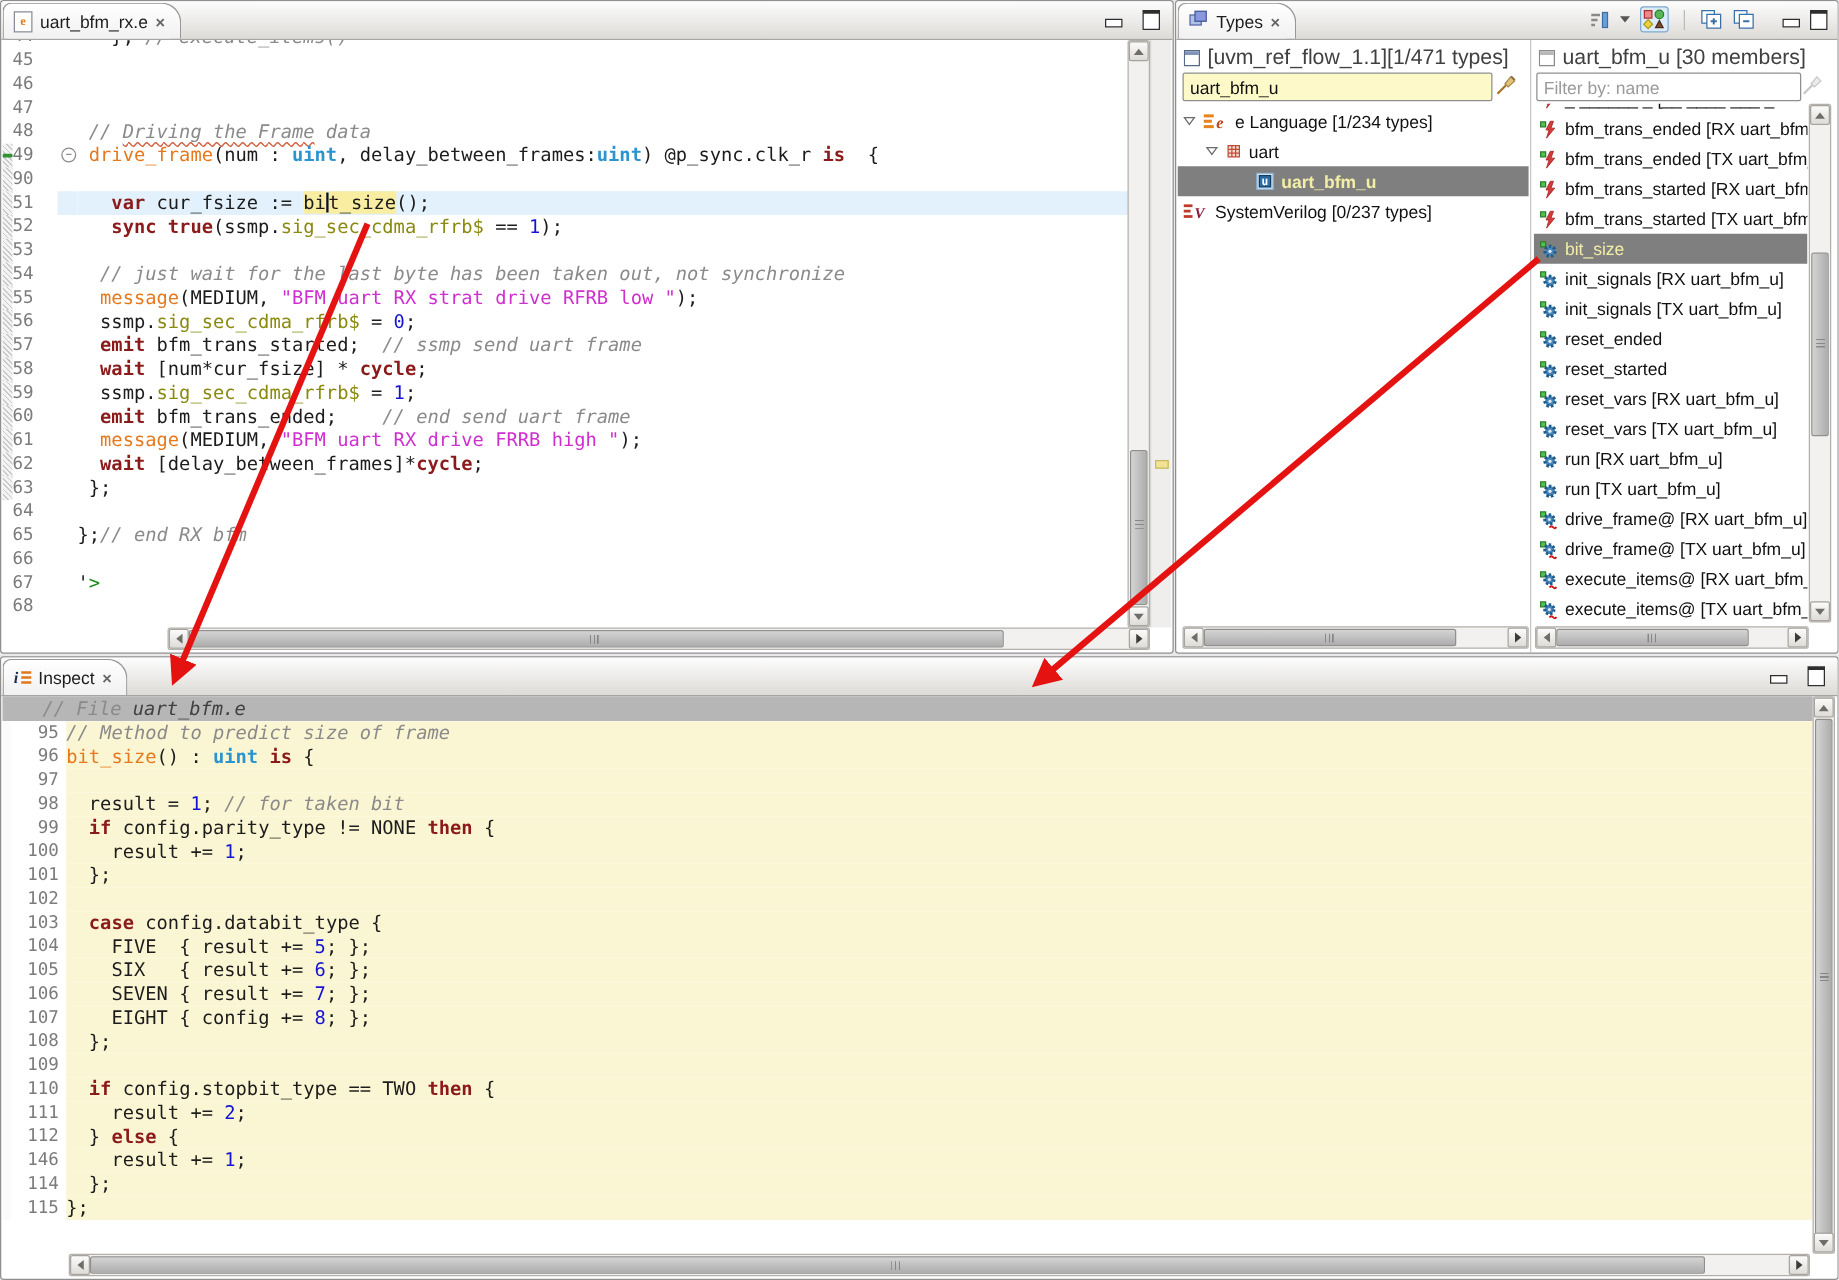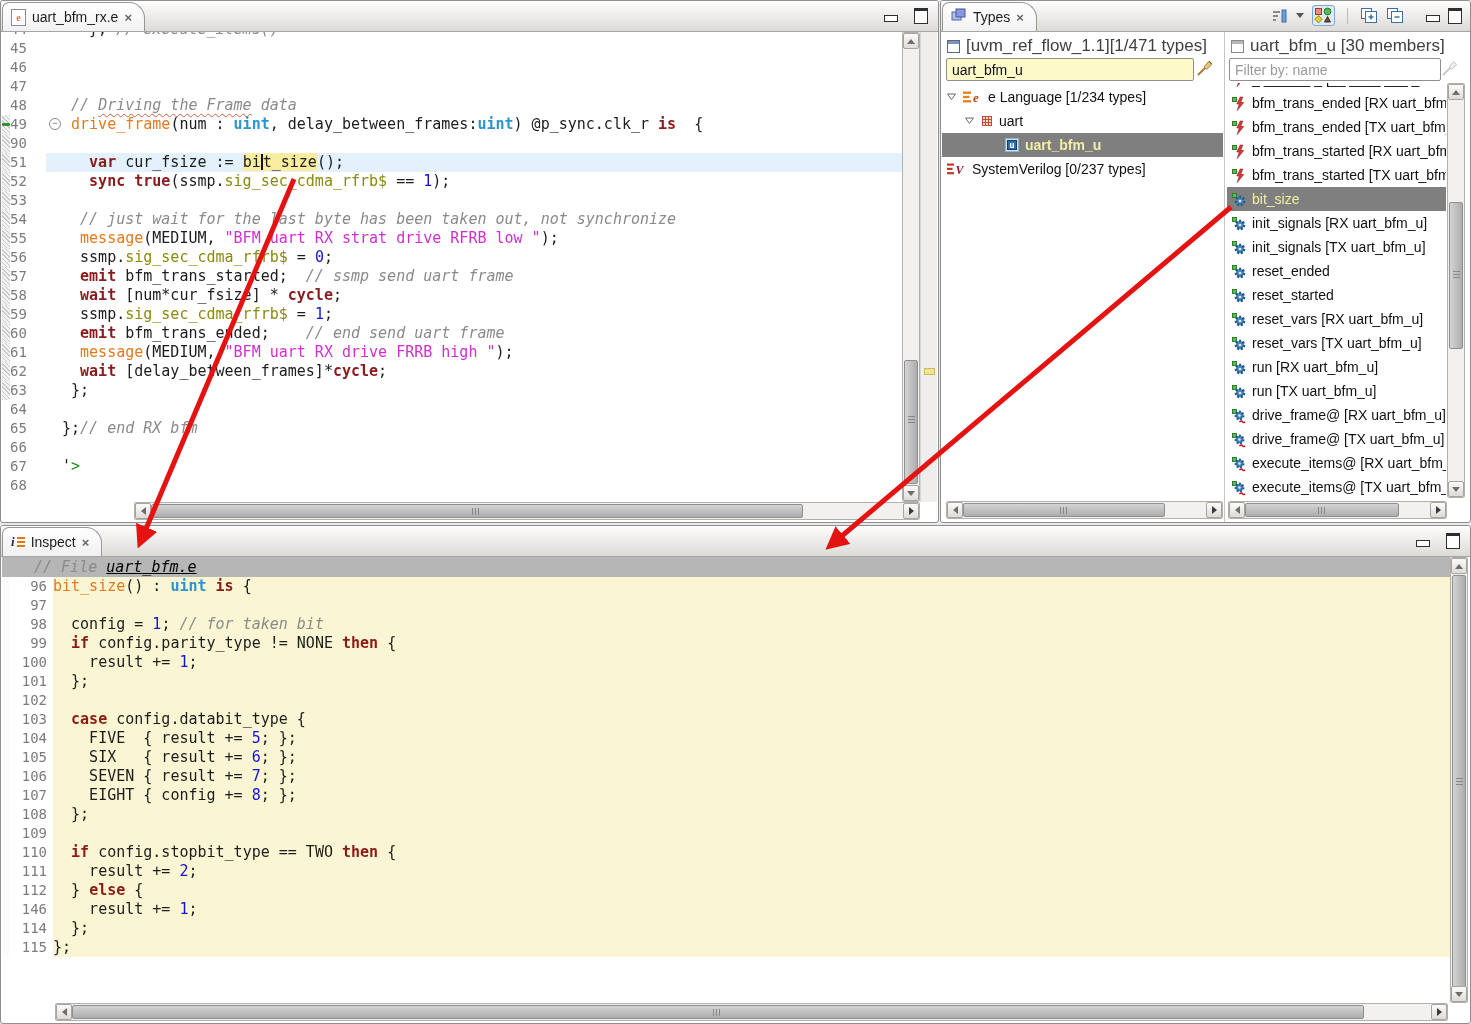--- a/index.html
+++ b/index.html
@@ -34,21 +34,21 @@
         background:#fff;color:#555;font:9px/9px "Liberation Sans",sans-serif;text-align:center;}
   .code{flex:1;color:#1c1c1c;}
   .cl.cur .code,.cl.cur .foldc{background:#e3f1fd;}
 
   .sg-p{color:#1c1c1c}.sg-k{color:#8b1a1a;font-weight:bold}.sg-m{color:#e5791e}
   .sg-ty{color:#2c94cf;font-weight:bold}.sg-s{color:#cf2fcf}.sg-n{color:#1414d4}
   .sg-c{color:#8a8a8a;font-style:italic}
   .sg-cw{color:#8a8a8a;font-style:italic;text-decoration:underline wavy #d06040;text-decoration-thickness:1px;text-underline-offset:3px}
   .sg-f{color:#8a8a10}.sg-g{color:#1d8f1d}
   .sg-hl{background:#f8eda0}
-  .sg-link{color:#000000;text-decoration:underline;font-style:italic}
+  .sg-link{color:#404040;font-style:italic}
   .caret{display:inline-block;width:0;border-left:2px solid #101010;height:16px;vertical-align:-3px;}
 
   
   .sbh,.sbv{position:absolute;background:#f2f1ef;border:1px solid #b3b0ab;border-radius:2px;}
   .sbtn{position:absolute;width:14px;height:14px;background:linear-gradient(#fbfbfb,#dedcd8);
         border:1px solid #a7a49f;border-radius:2px;display:flex;align-items:center;justify-content:center;}
   .thumbh{position:absolute;top:1px;height:12px;background:linear-gradient(#d4d4d4,#adadad);
           border:1px solid #8f8f8f;border-radius:2px;}
   .thumbv{position:absolute;left:1px;width:12px;background:linear-gradient(90deg,#d4d4d4,#adadad);
           border:1px solid #8f8f8f;border-radius:2px;}
@@ -526,23 +526,24 @@
       </div>
       <div class="winbtns">
         <span class="ico-min"></span>
         <span class="ico-max"></span>
       </div>
     </div>
 
     <div id="in-hdr"><span class="sg-c">// File </span><span class="sg-link">uart_bfm.e</span></div>
 
     <div class="codewrap" id="in-lines" style="left:1px;top:51px;right:20px;bottom:20px;background:#fff;">
+        <div class="cl2"><span class="annot2"></span><span class="ln2">95</span><span class="code2"><span class="sg-c">// Method to predict size of frame</span></span></div>
         <div class="cl2"><span class="annot2"></span><span class="ln2">96</span><span class="code2"><span class="sg-m">bit_size</span><span class="sg-p">() : </span><span class="sg-ty">uint</span><span class="sg-p"> </span><span class="sg-k">is</span><span class="sg-p"> {</span></span></div>
         <div class="cl2"><span class="annot2"></span><span class="ln2">97</span><span class="code2"></span></div>
-        <div class="cl2"><span class="annot2"></span><span class="ln2">98</span><span class="code2"><span class="sg-p">  config = </span><span class="sg-n">1</span><span class="sg-p">; </span><span class="sg-c">// for taken bit</span></span></div>
+        <div class="cl2"><span class="annot2"></span><span class="ln2">98</span><span class="code2"><span class="sg-p">  result = </span><span class="sg-n">1</span><span class="sg-p">; </span><span class="sg-c">// for taken bit</span></span></div>
         <div class="cl2"><span class="annot2"></span><span class="ln2">99</span><span class="code2"><span class="sg-p">  </span><span class="sg-k">if</span><span class="sg-p"> config.parity_type != NONE </span><span class="sg-k">then</span><span class="sg-p"> {</span></span></div>
         <div class="cl2"><span class="annot2"></span><span class="ln2">100</span><span class="code2"><span class="sg-p">    result += </span><span class="sg-n">1</span><span class="sg-p">;</span></span></div>
         <div class="cl2"><span class="annot2"></span><span class="ln2">101</span><span class="code2"><span class="sg-p">  };</span></span></div>
         <div class="cl2"><span class="annot2"></span><span class="ln2">102</span><span class="code2"></span></div>
         <div class="cl2"><span class="annot2"></span><span class="ln2">103</span><span class="code2"><span class="sg-p">  </span><span class="sg-k">case</span><span class="sg-p"> config.databit_type {</span></span></div>
         <div class="cl2"><span class="annot2"></span><span class="ln2">104</span><span class="code2"><span class="sg-p">    FIVE  { result += </span><span class="sg-n">5</span><span class="sg-p">; };</span></span></div>
         <div class="cl2"><span class="annot2"></span><span class="ln2">105</span><span class="code2"><span class="sg-p">    SIX   { result += </span><span class="sg-n">6</span><span class="sg-p">; };</span></span></div>
         <div class="cl2"><span class="annot2"></span><span class="ln2">106</span><span class="code2"><span class="sg-p">    SEVEN { result += </span><span class="sg-n">7</span><span class="sg-p">; };</span></span></div>
         <div class="cl2"><span class="annot2"></span><span class="ln2">107</span><span class="code2"><span class="sg-p">    EIGHT { config += </span><span class="sg-n">8</span><span class="sg-p">; };</span></span></div>
         <div class="cl2"><span class="annot2"></span><span class="ln2">108</span><span class="code2"><span class="sg-p">  };</span></span></div>

